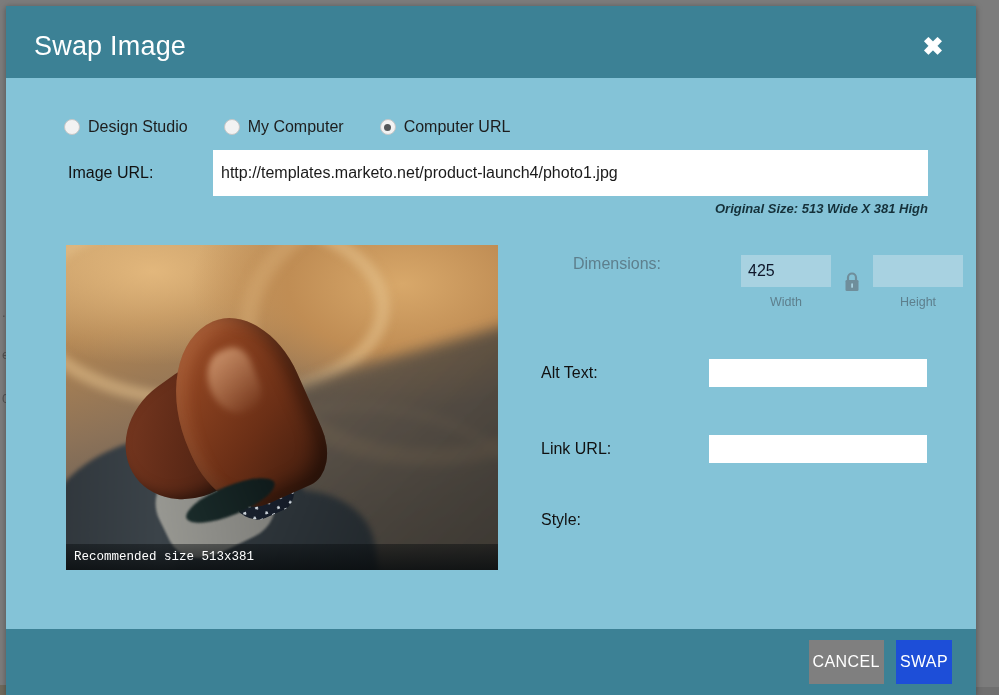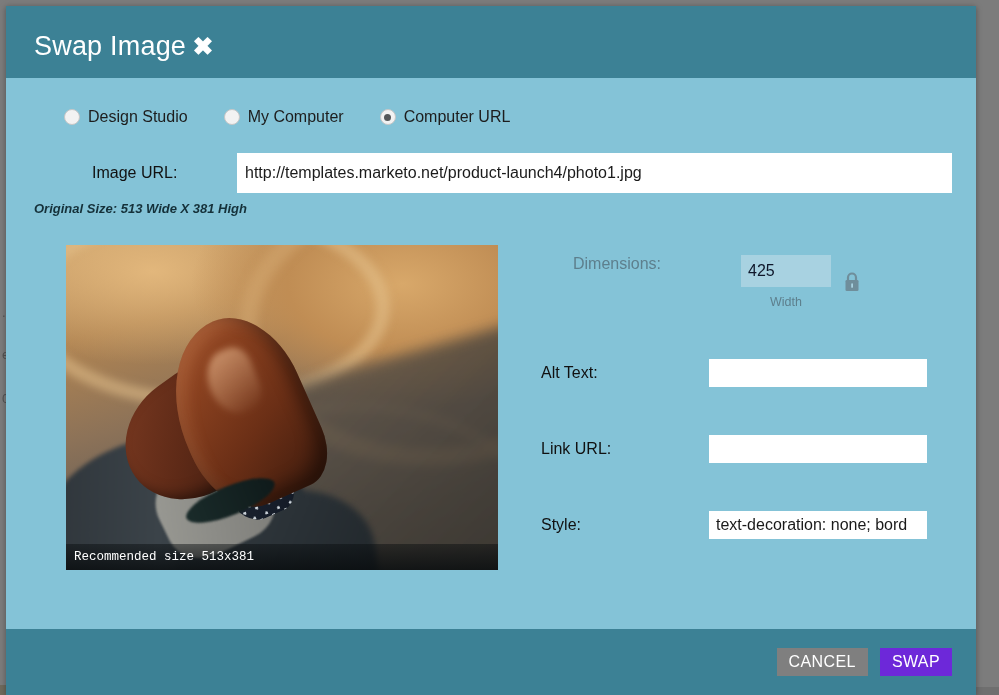--- a/index.html
+++ b/index.html
@@ -39,21 +39,21 @@
     position: absolute;
     left: 6px; top: 6px;
     width: 970px; height: 689px;
     background: #84c3d7;
     box-shadow: 0 1px 6px rgba(0,0,0,.35);
     display: flex; flex-direction: column;
   }
   .modal-header {
     height: 72px; flex: 0 0 72px;
     background: #3c8195;
-    display: flex; align-items: center; justify-content: flex-start;
+    display: flex; align-items: center; justify-content: space-between;
     padding: 9px 26px 0 28px;
   }
   .modal-title {
     color: #ffffff; font-size: 27px; font-weight: normal;
     letter-spacing: .2px;
   }
   .close-btn {
     width: 34px; height: 34px; background: transparent; border: 0;
     color: #ffffff; font-size: 25px; font-weight: bold; line-height: 1;
     cursor: pointer; padding: 0;
@@ -62,21 +62,21 @@
 
   .modal-body {
     flex: 1 1 auto;
     background: #84c3d7;
     padding: 30px 0 0 0;
     position: relative;
   }
 
   
   .radio-row {
-    display: flex; align-items: flex-start;
+    display: flex; align-items: flex-end;
     padding-left: 58px;
     gap: 0px;
     height: 28px;
   }
   .radio-item {
     display: flex; align-items: center; cursor: pointer;
     margin-right: 36px;
   }
   .radio-dot {
     width: 16px; height: 16px; border-radius: 50%;
@@ -88,33 +88,33 @@
   }
   .radio-dot.checked::after {
     content: ""; width: 7px; height: 7px; border-radius: 50%;
     background: #55585a;
   }
   .radio-label { font-size: 16px; color: #1d1d1d; }
 
   
   .url-row {
     display: flex; align-items: center;
-    padding-left: 62px; margin-top: 22px; height: 30px; justify-content: center;
+    padding-left: 62px; margin-top: 22px; height: 30px;
   }
   .url-label { font-size: 16px; color: #111; width: 145px; }
   .url-input {
-    width: 715px; height: 40px;
+    width: 715px; height: 46px;
     border: 0; background: #ffffff;
     font-family: "Liberation Sans", sans-serif;
     font-size: 16px; color: #1a1a1a;
     padding: 0 8px;
   }
   .orig-size {
-    text-align: left;
-    padding-right: 73px; margin-top: 13px;
+    text-align: right;
+    padding-right: 48px; margin-top: 13px;
     font-size: 13px; font-style: italic; font-weight: bold;
     color: #15313a;
     margin-left: 28px;
   }
 
   
   .content {
     display: flex;
     padding: 29px 0 0 60px;
   }
@@ -288,25 +288,25 @@
   .modal-footer {
     flex: 0 0 66px; height: 66px;
     background: #3c8195;
     display: flex; align-items: center; justify-content: flex-end;
     padding-right: 24px; gap: 12px;
   }
   .btn {
     border: 0; cursor: pointer;
     font-family: "Liberation Sans", sans-serif;
     font-size: 16px; color: #ffffff;
-    height: 28px; padding: 0 12px;
+    height: 44px; padding: 0 4px;
     letter-spacing: .4px;
   }
   .btn-cancel { background: #7f7f7f; }
-  .btn-swap { background: #6d28d9; }
+  .btn-swap { background: #1d4ed8; }
 </style>
 </head>
 <body>
 
 <div class="bg-page">
   <div class="bg-line" style="top:306px">.0</div>
   <div class="bg-line" style="top:348px">e</div>
   <div class="bg-line" style="top:392px">0</div>
   <div class="bg-strip"></div>
 </div>
@@ -372,20 +372,24 @@
               <input class="dim-input" type="text" disabled="" value="425" style="">
               <span class="dim-caption">Width</span>
             </div>
             <span class="lock-icon">
               <svg width="18" height="22" viewBox="0 0 18 22" aria-hidden="true">
                 <path d="M5 9V6.5a4 4 0 0 1 8 0V9" fill="none" stroke="#6f8e9b" stroke-width="2.2"></path>
                 <rect x="2.5" y="9" width="13" height="11" rx="1.3" fill="#6f8e9b"></rect>
                 <rect x="8.2" y="12.2" width="1.8" height="4.6" rx=".9" fill="#a8d2e1"></rect>
               </svg>
             </span>
+            <div class="dim-cell">
+              <input class="dim-input" type="text" disabled="" value="" style="">
+              <span class="dim-caption">Height</span>
+            </div>
           </div>
         </div>
 
         <div class="spacer-22"></div>
 
         <div class="form-row">
           <span class="form-label">Alt Text:</span>
           <input class="text-input" type="text" value="" style="">
         </div>
 
@@ -393,21 +397,20 @@
 
         <div class="form-row">
           <span class="form-label">Link URL:</span>
           <input class="text-input" type="text" value="" style="">
         </div>
 
         <div class="spacer-33"></div>
 
         <div class="form-row">
           <span class="form-label">Style:</span>
-          <input class="text-input" type="text" value="text-decoration: none; bord" style="">
         </div>
 
       </div>
     </div>
   </div>
 
   <div class="modal-footer">
     <button class="btn btn-cancel">CANCEL</button>
     <button class="btn btn-swap">SWAP</button>
   </div>

